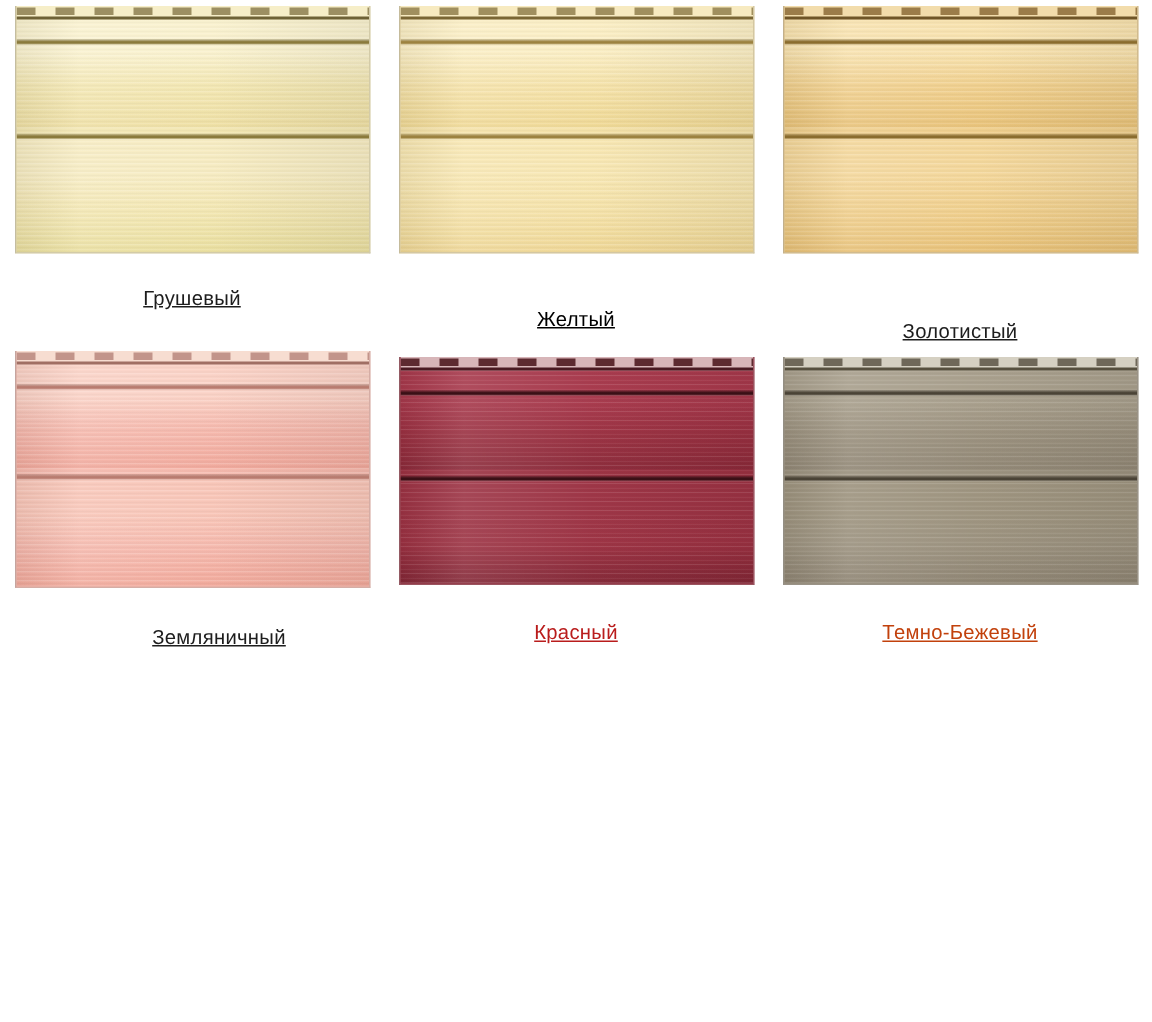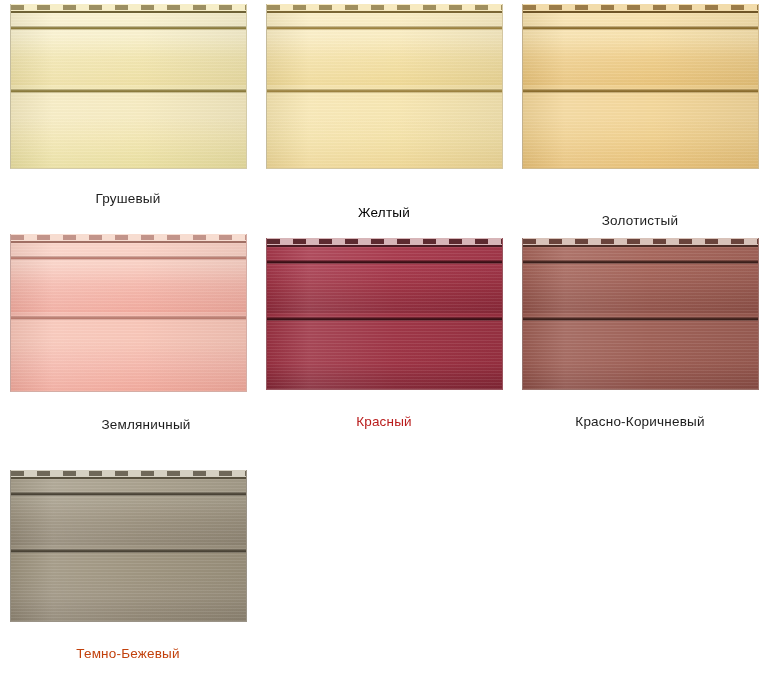--- a/index.html
+++ b/index.html
@@ -110,20 +110,21 @@
       rgba(0,0,0,.05) 100%);
   }
 
   
   .caption {
     margin-top: 22px;
     font-size: 13.5px;
     color: #1d1d1d;
     letter-spacing: .2px;
     white-space: nowrap;
+    text-decoration: underline;
   }
   .r2 .caption { margin-top: 25px; margin-left: 36px; }
   .r3 .caption { margin-top: 24px; }
 </style>
 </head>
 <body style="background: rgb(255, 255, 255);">
 
 <div class="grid">
 
   <div class="cell r1">
@@ -201,35 +202,20 @@
       <div class="grain"></div>
       <div class="sheen"></div>
       <div class="nailstrip" style="background: rgb(215, 181, 184);">
         <div class="slots" style="background-image: linear-gradient(to right, rgb(93, 42, 48) 0px, rgb(93, 42, 48) 13px, rgba(0, 0, 0, 0) 13px, rgba(0, 0, 0, 0) 26px);"></div>
         <div class="hem" style="background: rgb(74, 26, 34);"></div>
       </div>
     </div>
     <div class="caption" style="color: #b91c1c;">Красный</div>
   </div>
 
-  <div class="cell r3">
-    <div class="swatch" style="background: rgb(156, 92, 82);">
-      <div class="plank plank-top" style="background: linear-gradient(rgb(166, 101, 90) 0%, rgb(166, 101, 90) 30%, rgb(156, 92, 82) 62%, rgb(143, 81, 72) 100%);"></div>
-      <div class="plank plank-bot" style="background: linear-gradient(rgb(158, 95, 85) 0%, rgb(158, 95, 85) 34%, rgb(156, 92, 82) 64%, rgb(138, 77, 69) 100%);"></div>
-      <div class="groove groove-a" style="background: linear-gradient(rgba(0, 0, 0, 0.12) 0%, rgb(59, 32, 27) 45%, rgb(59, 32, 27) 70%, rgba(255, 255, 255, 0.18) 100%);"></div>
-      <div class="groove groove-b" style="background: linear-gradient(rgba(0, 0, 0, 0.12) 0%, rgb(59, 32, 27) 45%, rgb(59, 32, 27) 70%, rgba(255, 255, 255, 0.18) 100%);"></div>
-      <div class="grain"></div>
-      <div class="sheen"></div>
-      <div class="nailstrip" style="background: rgb(216, 194, 185);">
-        <div class="slots" style="background-image: linear-gradient(to right, rgb(106, 68, 60) 0px, rgb(106, 68, 60) 13px, rgba(0, 0, 0, 0) 13px, rgba(0, 0, 0, 0) 26px);"></div>
-        <div class="hem" style="background: rgb(76, 44, 37);"></div>
-      </div>
-    </div>
-    <div class="caption" style="color: rgb(29, 29, 29);">Красно-Коричневый</div>
-  </div>
 
   <div class="cell r3">
     <div class="swatch" style="background: rgb(156, 146, 127);">
       <div class="plank plank-top" style="background: linear-gradient(rgb(169, 160, 141) 0%, rgb(169, 160, 141) 30%, rgb(156, 146, 127) 62%, rgb(146, 136, 118) 100%);"></div>
       <div class="plank plank-bot" style="background: linear-gradient(rgb(158, 148, 127) 0%, rgb(158, 148, 127) 34%, rgb(156, 146, 127) 64%, rgb(142, 132, 114) 100%);"></div>
       <div class="groove groove-a" style="background: linear-gradient(rgba(0, 0, 0, 0.12) 0%, rgb(74, 67, 54) 45%, rgb(74, 67, 54) 70%, rgba(255, 255, 255, 0.18) 100%);"></div>
       <div class="groove groove-b" style="background: linear-gradient(rgba(0, 0, 0, 0.12) 0%, rgb(74, 67, 54) 45%, rgb(74, 67, 54) 70%, rgba(255, 255, 255, 0.18) 100%);"></div>
       <div class="grain"></div>
       <div class="sheen"></div>
       <div class="nailstrip" style="background: rgb(213, 208, 194);">

